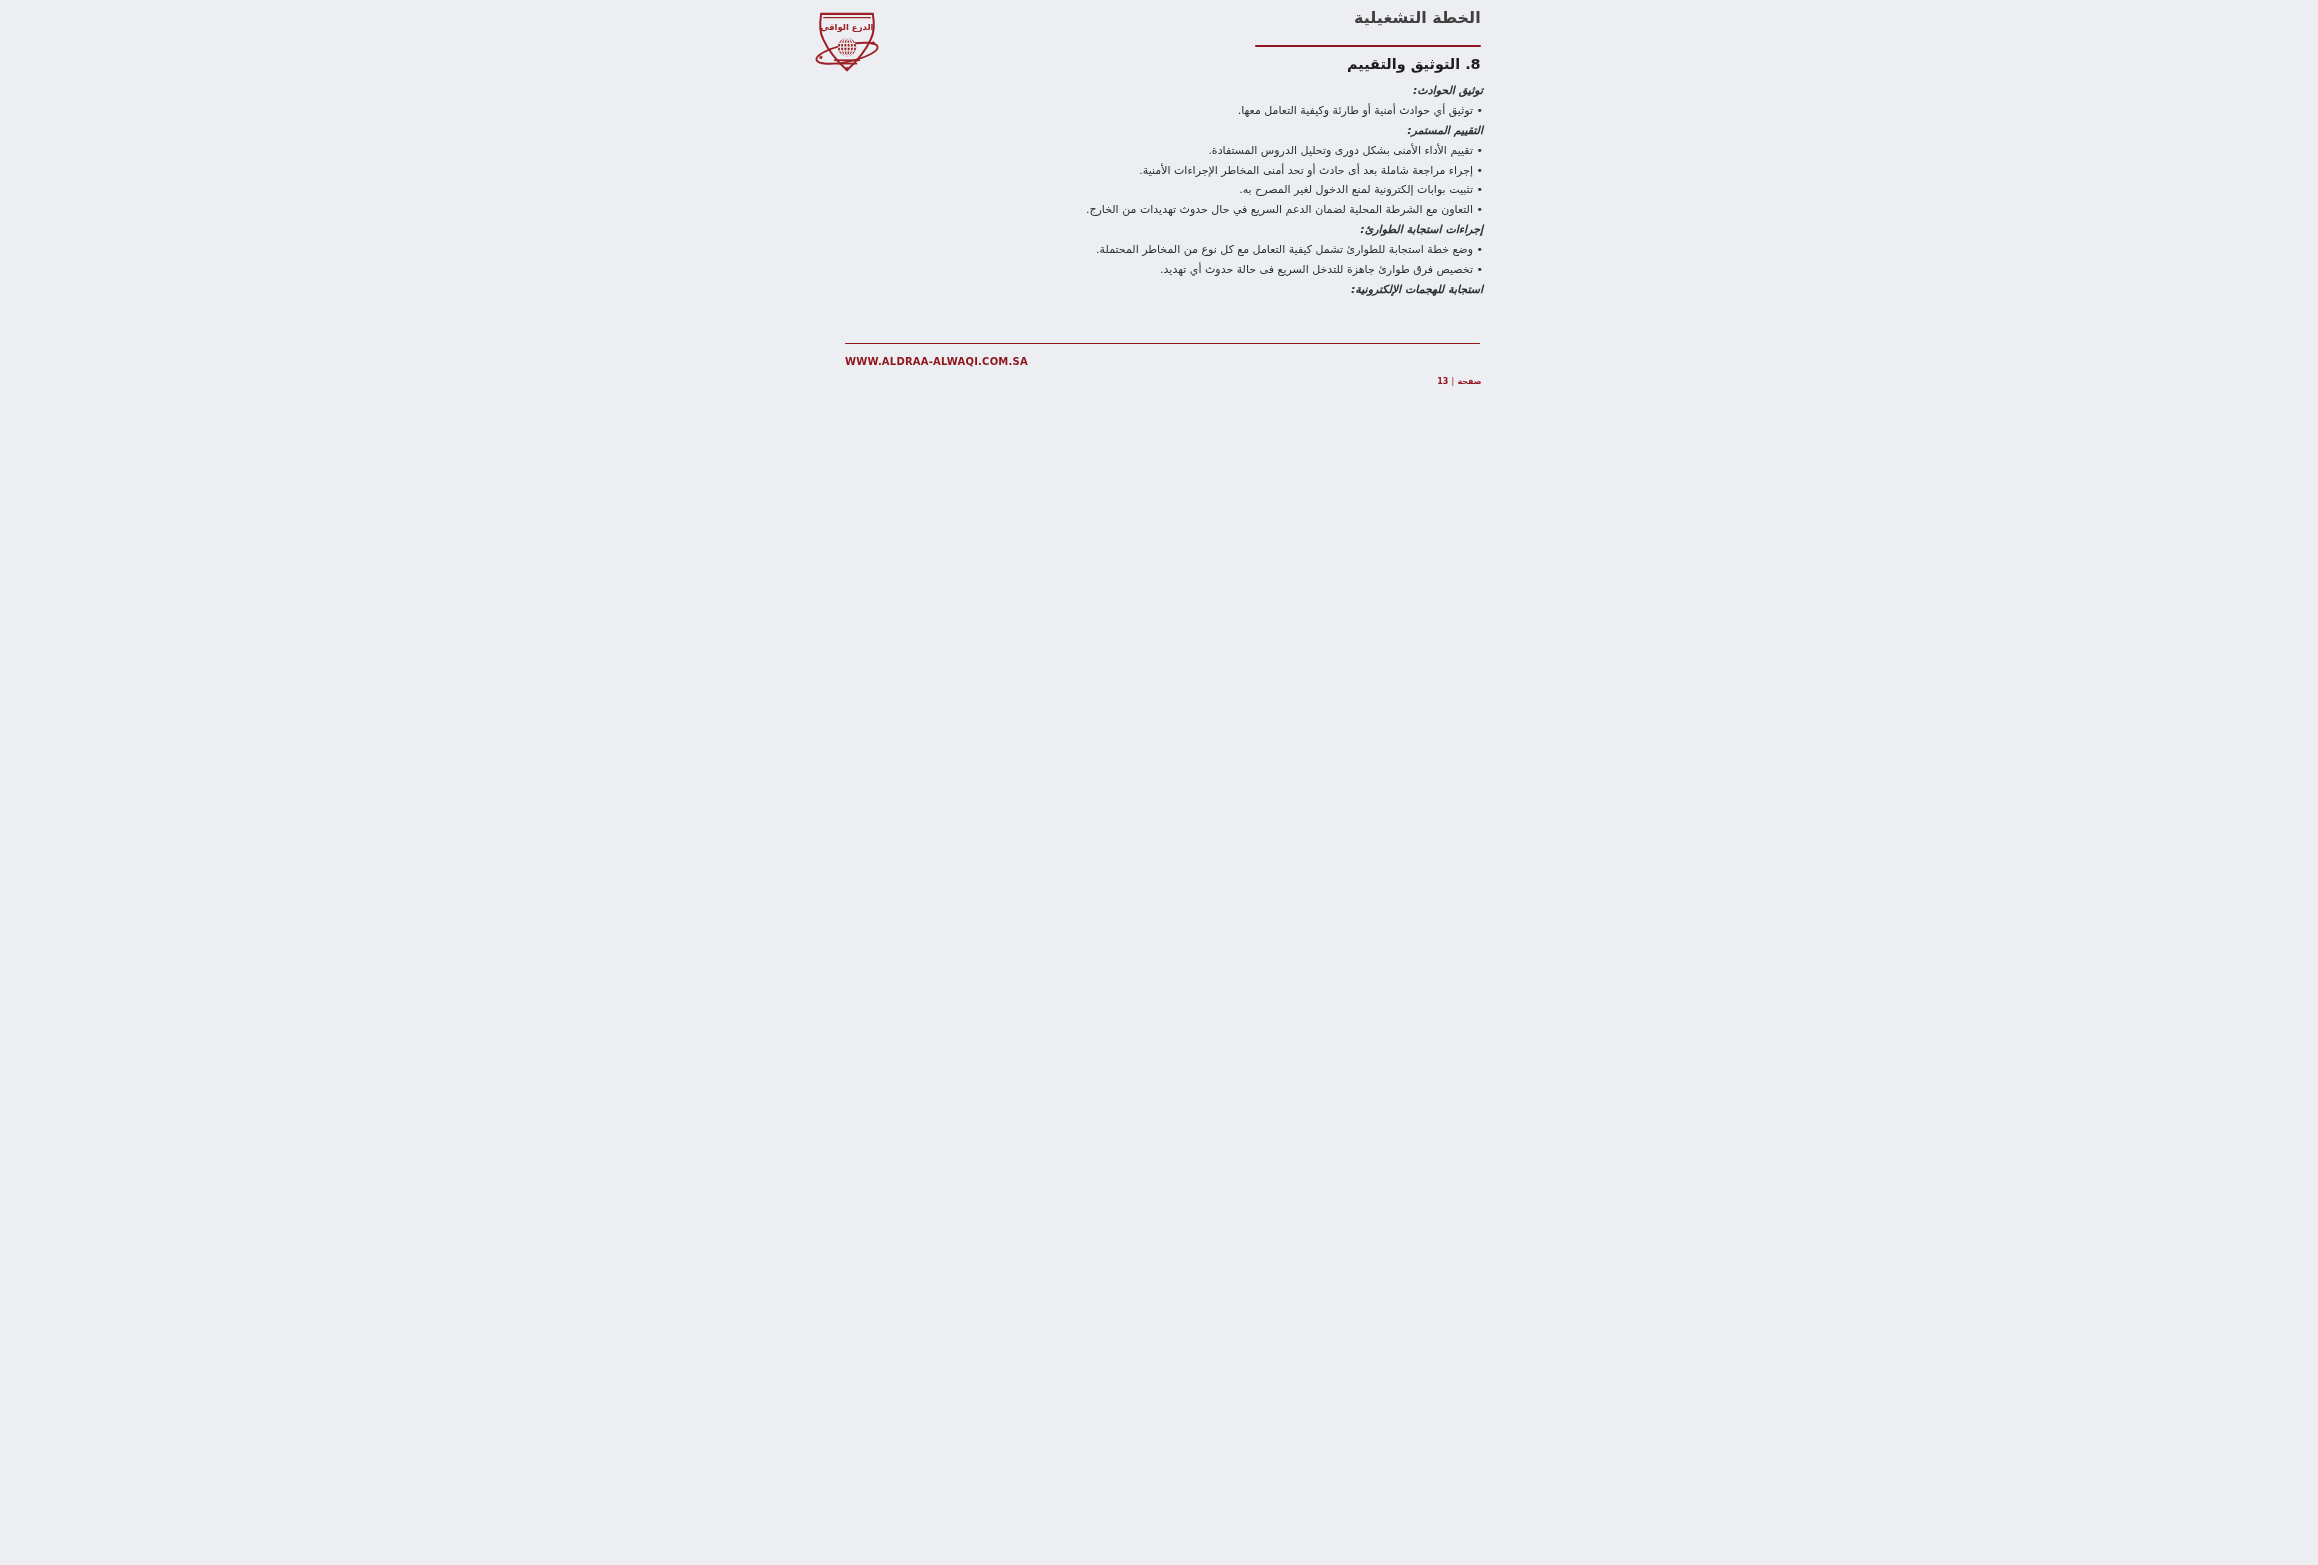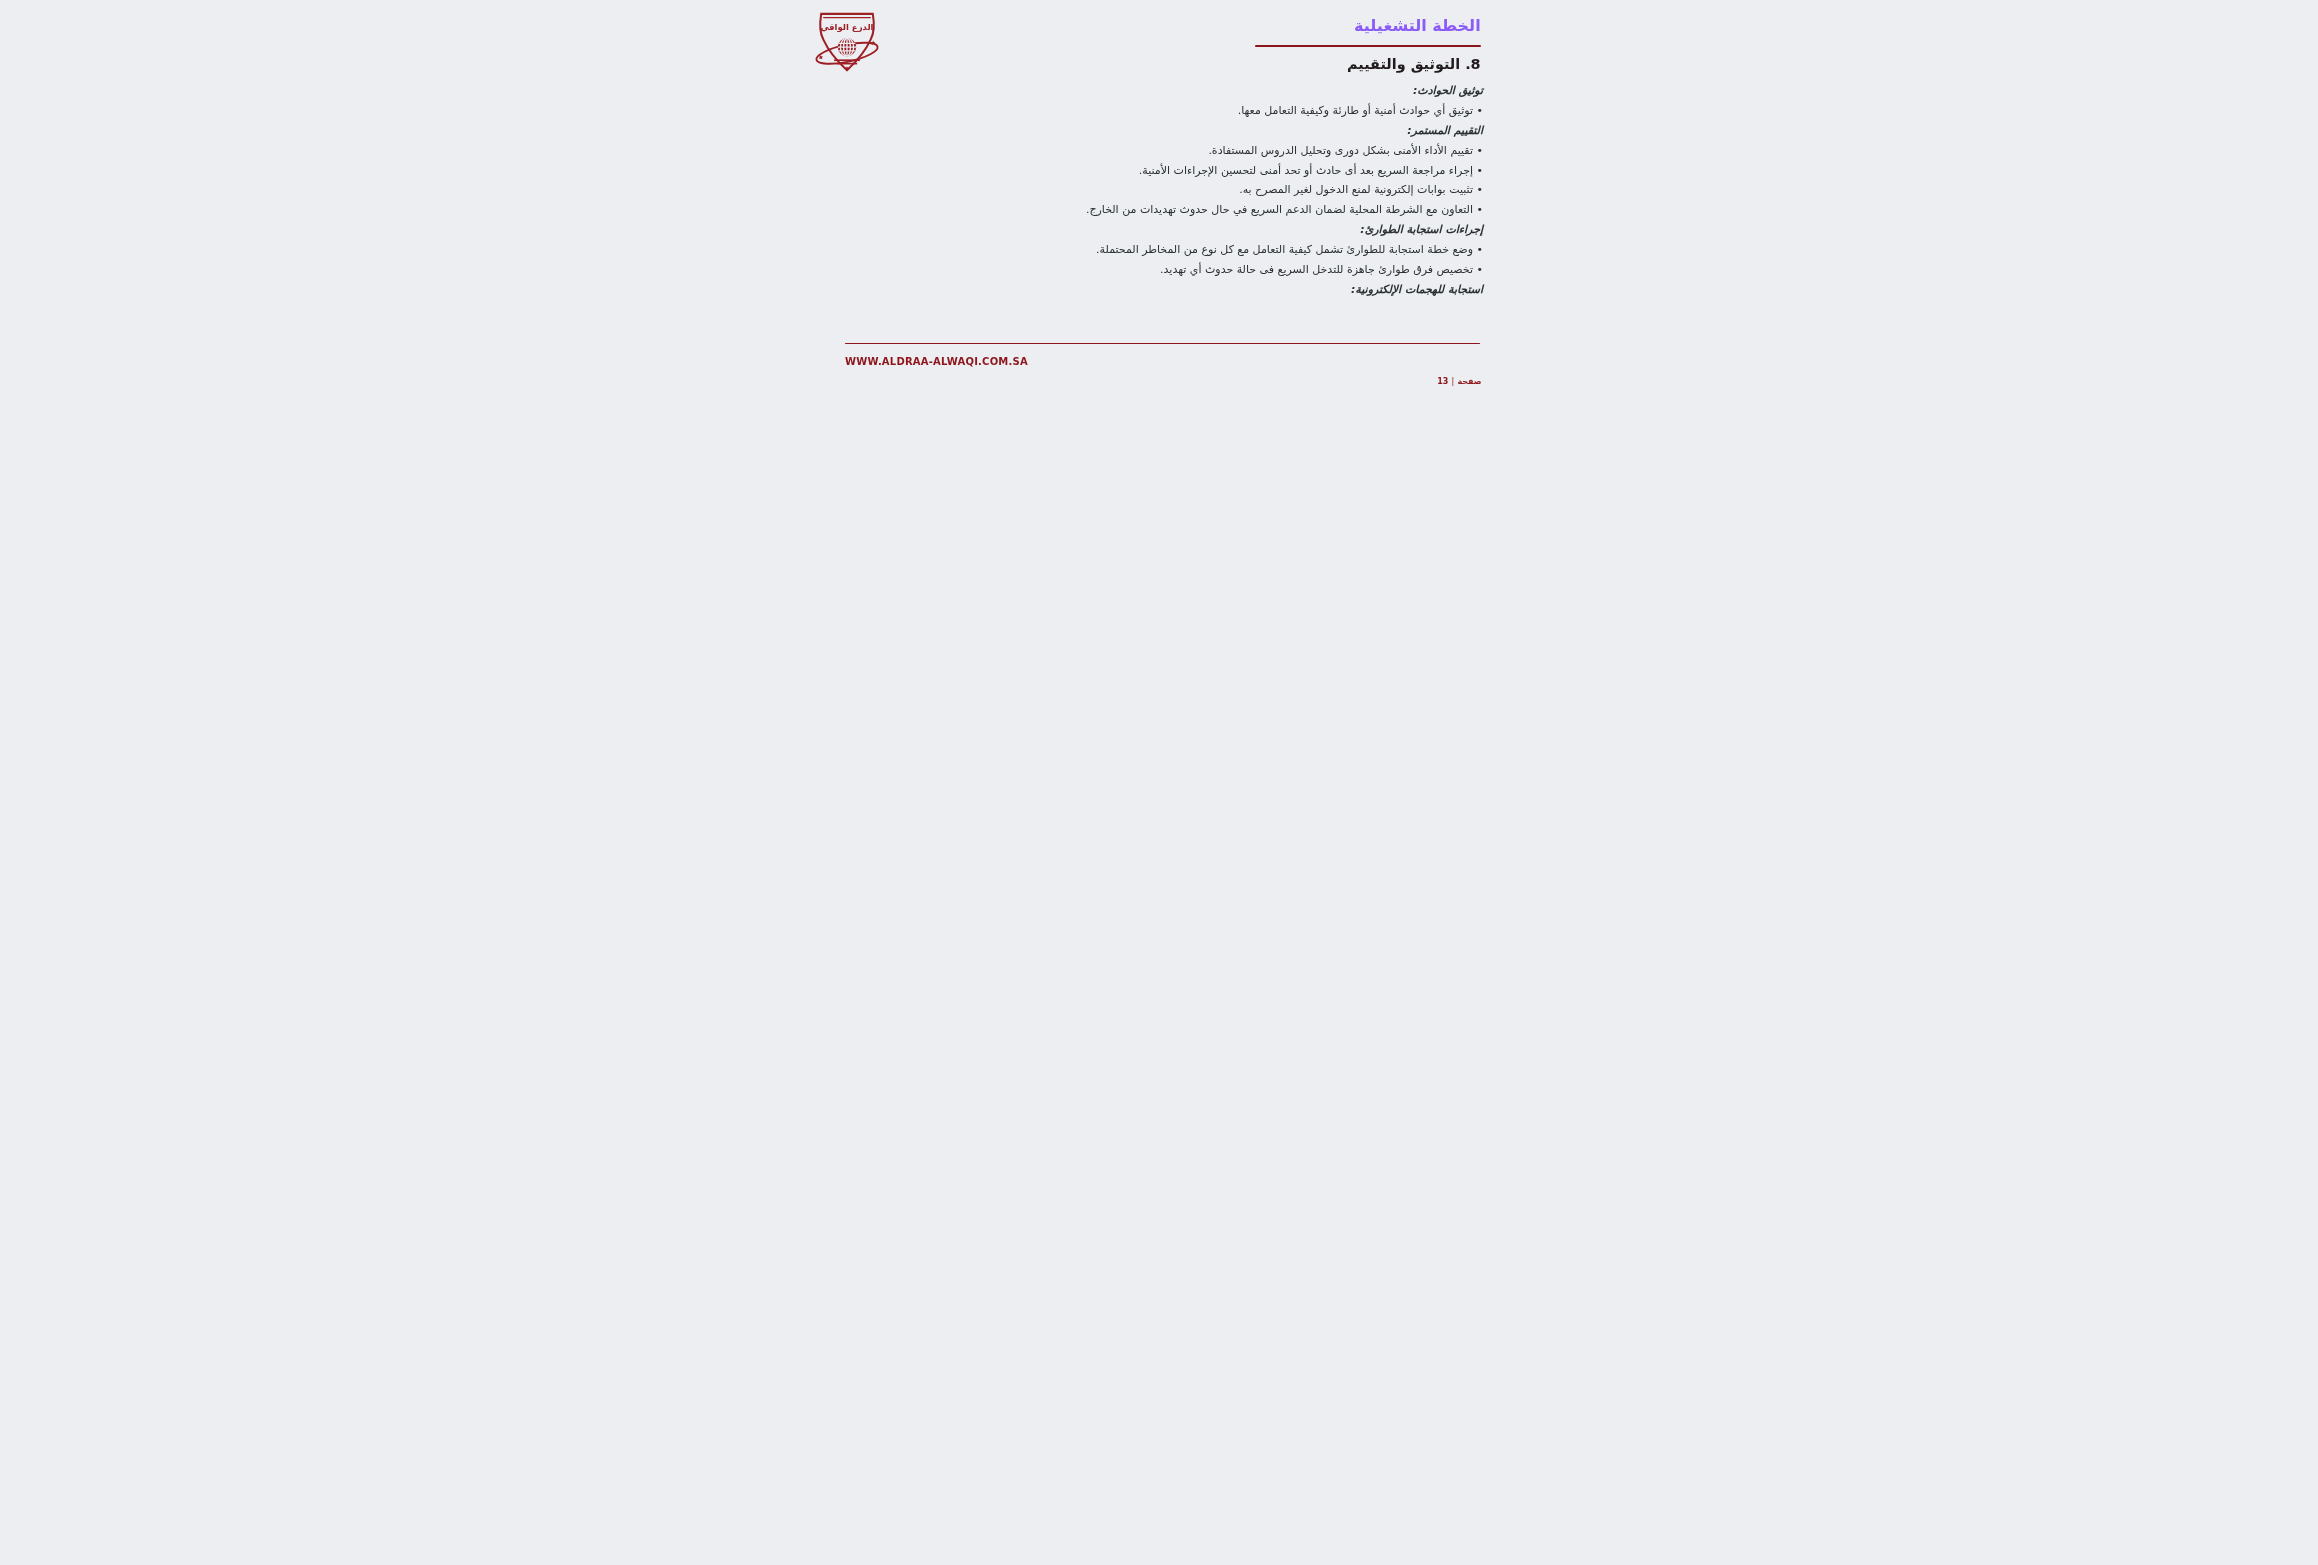--- a/index.html
+++ b/index.html
@@ -10,23 +10,23 @@
     background:#eceef1;
     overflow:hidden;
     font-family:"DejaVu Sans",sans-serif;
   }
   
   .logo{position:absolute;left:1px;top:3.2px;width:70px;height:73px;}
   .logo svg{width:100%;height:100%;}
   .logo text{font-family:"DejaVu Sans",sans-serif;font-weight:bold;}
   
   .title{
-    position:absolute;top:16px;right:26.4px;
+    position:absolute;top:8px;right:26.4px;
     direction:rtl;text-align:center;
-    font-size:16px;font-weight:bold;color:#8b5cf6;
+    font-size:16px;font-weight:bold;color:#404040;
     line-height:1.2;
   }
   .title-underline{
     position:absolute;top:45px;right:26.4px;
     width:226px;height:1.9px;background:#8e151b;border-radius:0.9px;
   }
   .section-heading{
     position:absolute;top:56px;right:26.4px;
     direction:rtl;text-align:right;
     font-size:14.4px;font-weight:bold;color:#211b1d;
@@ -111,21 +111,21 @@
 
   <div class="title">الخطة التشغيلية</div>
   <div class="title-underline"></div>
   <div class="section-heading">8. التوثيق والتقييم</div>
 
   <div class="content">
       <div class="line subheading"><span class="stext">توثيق الحوادث:</span></div>
       <div class="line bullet"><span class="btext">توثيق أي حوادث أمنية أو طارئة وكيفية التعامل معها.</span></div>
       <div class="line subheading"><span class="stext">التقييم المستمر:</span></div>
       <div class="line bullet"><span class="btext">تقييم الأداء الأمنى بشكل دورى وتحليل الدروس المستفادة.</span></div>
-      <div class="line bullet"><span class="btext">إجراء مراجعة السريع بعد أى حادث أو تحد أمنى لتحسين الإجراءات الأمنية.</span></div>
+      <div class="line bullet"><span class="btext">إجراء مراجعة شاملة بعد أى حادث أو تحد أمنى المخاطر الإجراءات الأمنية.</span></div>
       <div class="line bullet"><span class="btext">تثبيت بوابات إلكترونية لمنع الدخول لغير المصرح به.</span></div>
       <div class="line bullet"><span class="btext">التعاون مع الشرطة المحلية لضمان الدعم السريع في حال حدوث تهديدات من الخارج.</span></div>
       <div class="line subheading"><span class="stext">إجراءات استجابة الطوارئ:</span></div>
       <div class="line bullet"><span class="btext">وضع خطة استجابة للطوارئ تشمل كيفية التعامل مع كل نوع من المخاطر المحتملة.</span></div>
       <div class="line bullet"><span class="btext">تخصيص فرق طوارئ جاهزة للتدخل السريع فى حالة حدوث أي تهديد.</span></div>
       <div class="line subheading"><span class="stext">استجابة للهجمات الإلكترونية:</span></div>
     </div>
 
   <div class="footer-divider"></div>
   <div class="website">WWW.ALDRAA-ALWAQI.COM.SA</div>

